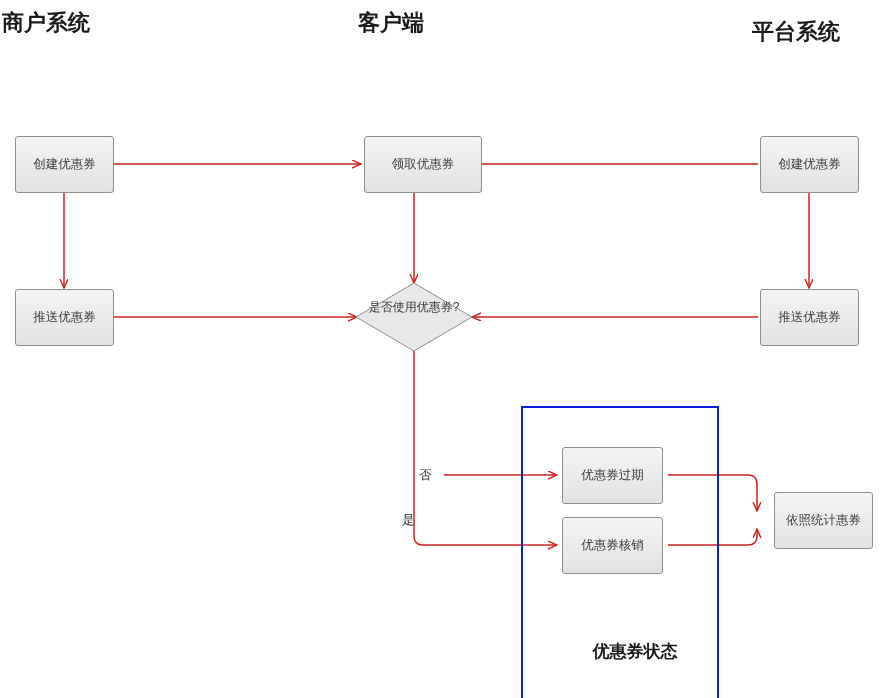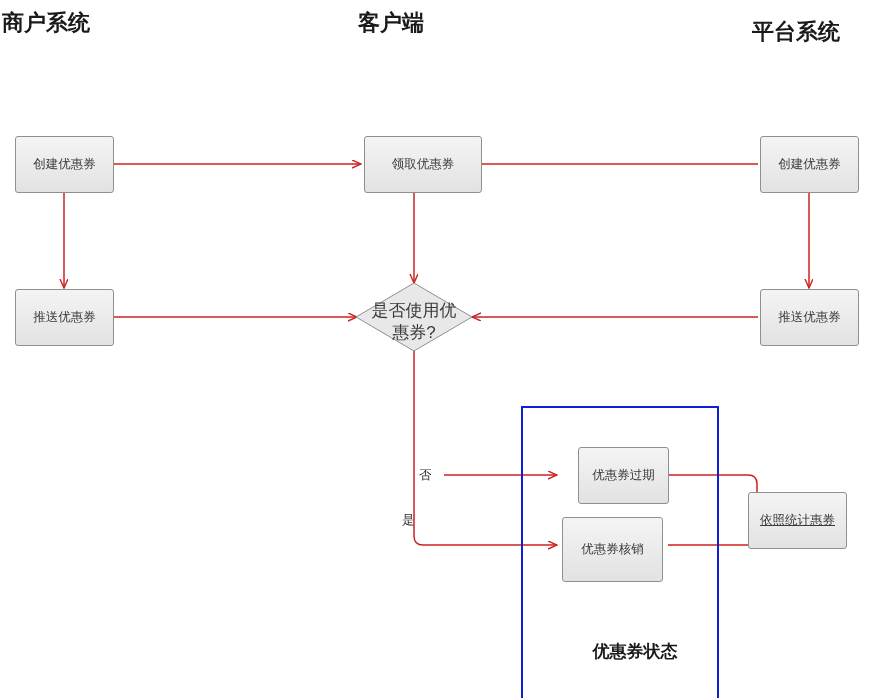--- a/index.html
+++ b/index.html
@@ -40,21 +40,21 @@
     text-align: center;
     font-size: 12.5px;
     color: #3a3a3a;
     line-height: 1.35;
     box-shadow: 0 0 0 0 rgba(0,0,0,0);
   }
   .decision-label {
     position: absolute;
     width: 92px;
     text-align: center;
-    font-size: 17px;
+    font-size: 12px;
     color: #3a3a3a;
     line-height: 1.3;
     left: 368px;
     top: 300px;
     pointer-events: none;
   }
   .edge-label {
     position: absolute;
     font-size: 12.5px;
     color: #2b2b2b;
@@ -129,34 +129,34 @@
 <div class="node" style="left:15px; top:289px; width:99px; height:57px;">
   <span>推送优惠券</span>
 </div>
 
 <div class="node" style="left:364px; top:136px; width:118px; height:57px;">
   <span>领取优惠券</span>
 </div>
 
 <div class="decision-label">是否使用优惠券?</div>
 
-<div class="node" style="left:562px; top:447px; width:91px; height:57px;margin-left:16px;">
+<div class="node" style="left:562px; top:447px; width:101px; height:57px;">
   <span>优惠券过期</span>
 </div>
 
-<div class="node" style="left:562px; top:517px; width:101px; height:65px;">
+<div class="node" style="left:562px; top:517px; width:101px; height:57px;">
   <span>优惠券核销</span>
 </div>
 
 <div class="node" style="left:760px; top:136px; width:99px; height:57px;">
   <span>创建优惠券</span>
 </div>
 
 <div class="node" style="left:760px; top:289px; width:99px; height:57px;">
   <span>推送优惠券</span>
 </div>
 
-<div class="node" style="left:748px; top:492px; width:99px; height:57px;text-decoration:underline;">
+<div class="node" style="left:774px; top:492px; width:99px; height:57px;">
   <span>依照统计惠券</span>
 </div>
 
 <div class="edge-label" style="left:419px; top:467px;">否</div>
 <div class="edge-label" style="left:402px; top:512px;">是</div>
 
 </body></html>

